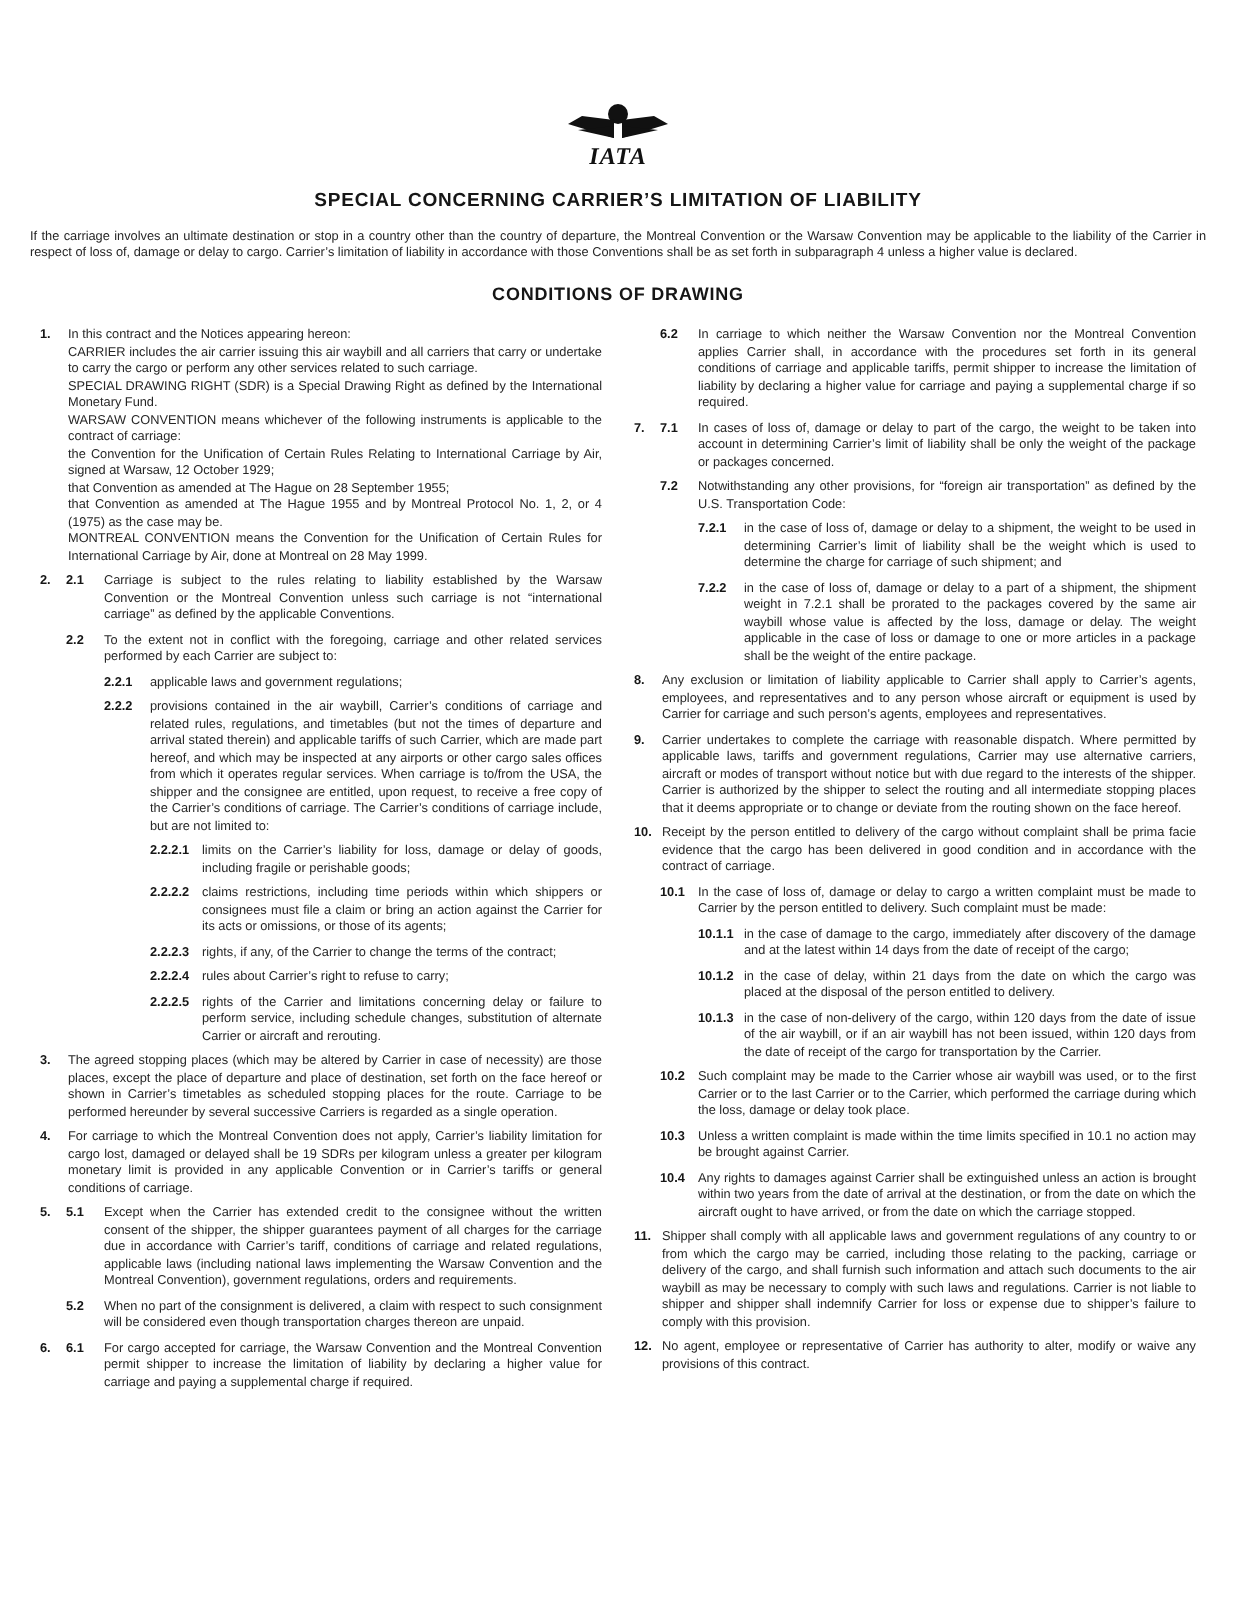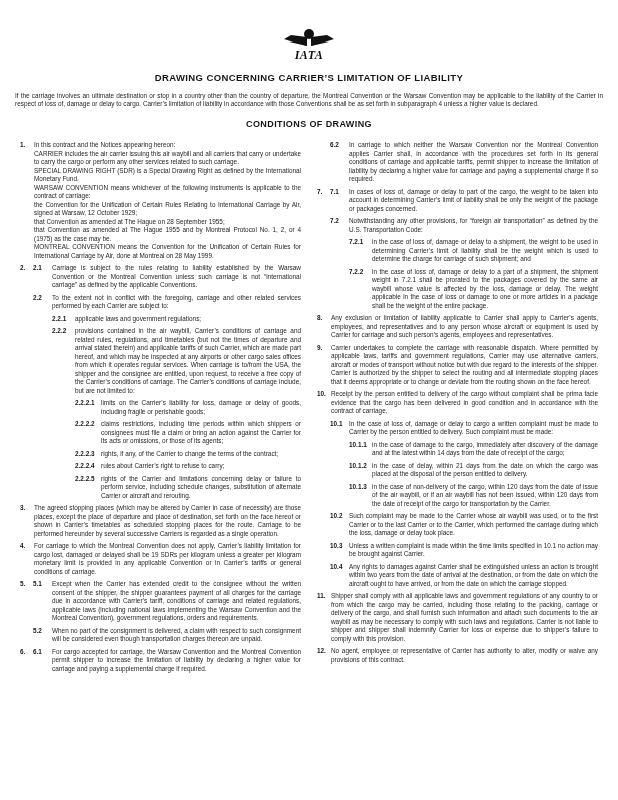--- a/index.html
+++ b/index.html
@@ -1,21 +1,21 @@
 <!DOCTYPE html>
 <html><head>
 <meta charset="utf-8">
 <style>
   html,body{margin:0;padding:0;background:#e8e8e8;}
   .page{
     width:618px;height:800px;background:#ffffff;position:relative;
     font-family:"Liberation Sans", sans-serif;color:#1f1f1f;
     overflow:hidden;margin:0 auto;box-sizing:border-box;
   }
-  .logo{width:100%;text-align:center;padding-top:27px;line-height:0;}
+  .logo{width:100%;text-align:center;padding-top:50px;line-height:0;}
   .logo svg{display:inline-block;}
   .notice-title{
     text-align:center;font-weight:bold;font-size:9.5px;letter-spacing:.4px;
     margin-top:7px;color:#161616;
   }
   .intro{
     margin:9px 15px 0 15px;font-size:6.4px;line-height:8.2px;
     text-align:justify;color:#262626;
   }
   .contract-title{
@@ -48,21 +48,21 @@
     <svg width="56" height="38" viewBox="0 0 56 38">
       <circle cx="28" cy="7" r="5" fill="#111"></circle>
       <path d="M26 19 L3 12 L10 8 L26 10 Z" fill="#111"></path>
       <path d="M26 19 L8 15 L26 13 Z" fill="#111"></path>
       <path d="M30 19 L53 12 L46 8 L30 10 Z" fill="#111"></path>
       <path d="M30 19 L48 15 L30 13 Z" fill="#111"></path>
       <text x="28" y="32" text-anchor="middle" font-family="Liberation Serif, serif" font-size="12" font-weight="bold" font-style="italic" letter-spacing="0.5" fill="#111">IATA</text>
     </svg>
   </div>
 
-  <div class="notice-title">DRAWING CONCERNING CARRIER’S LIMITATION OF LIABILITY</div>
+  <div class="notice-title">SPECIAL CONCERNING CARRIER’S LIMITATION OF LIABILITY</div>
 
   <div class="intro">If the carriage involves an ultimate destination or stop in a country other than the country of departure, the Montreal Convention or the Warsaw Convention may be applicable to the liability of the Carrier in respect of loss of, damage or delay to cargo. Carrier’s limitation of liability in accordance with those Conventions shall be as set forth in subparagraph 4 unless a higher value is declared.</div>
 
   <div class="contract-title">CONDITIONS OF DRAWING</div>
 
   <div class="columns">
     <div class="col">
         <div class="item l0">
           <span class="num">1.</span>
           <div class="txt">

